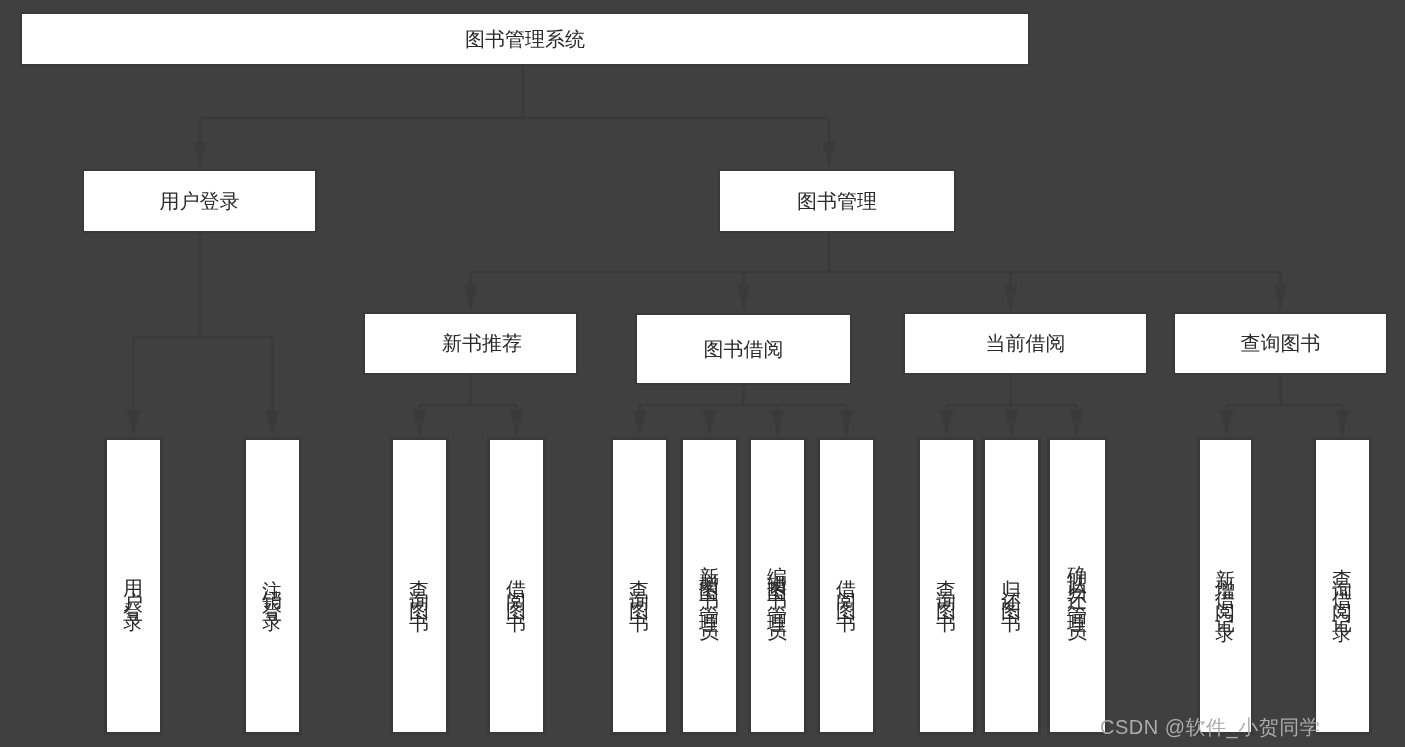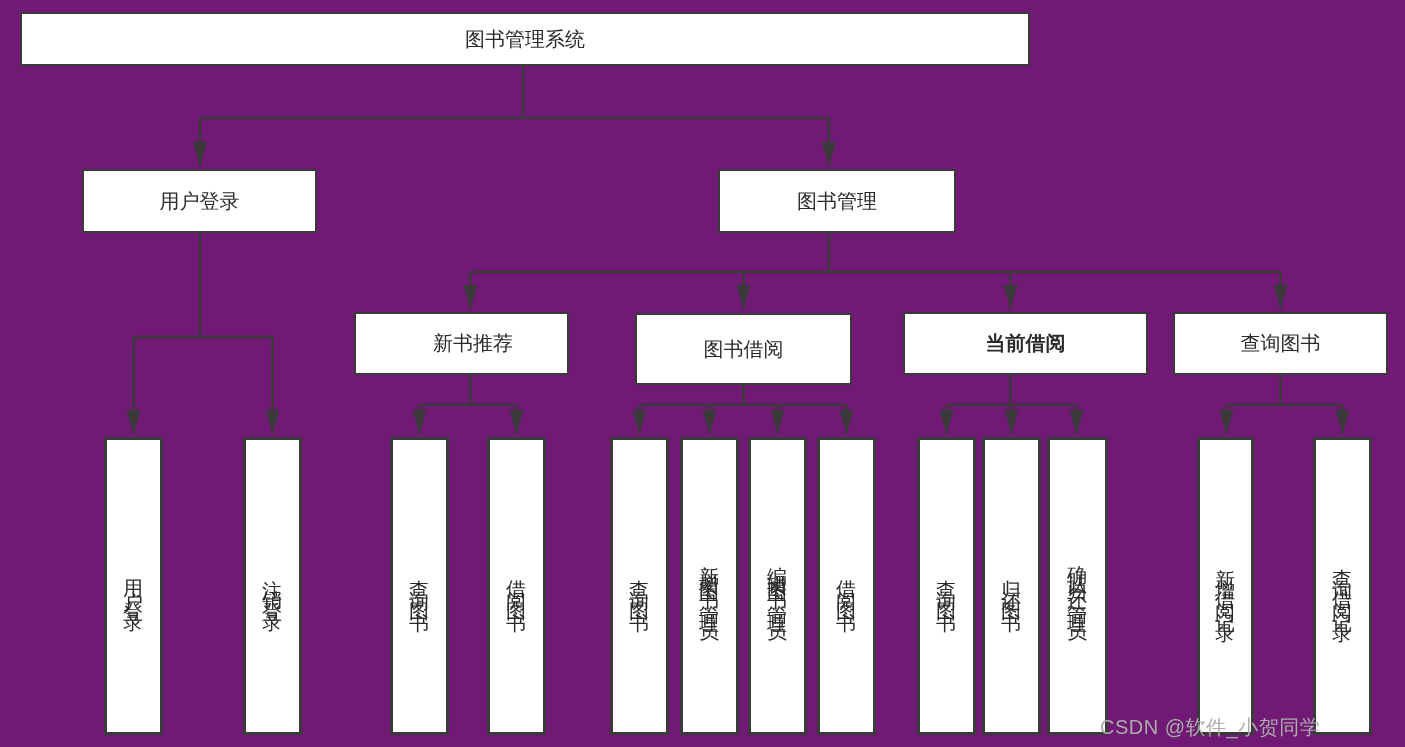--- a/index.html
+++ b/index.html
@@ -5,21 +5,21 @@
   html, body {
     margin: 0;
     padding: 0;
     background: #ffffff;
     font-family: "Liberation Sans", sans-serif;
   }
   .canvas {
     position: relative;
     width: 1405px;
     height: 747px;
-    background: #701a75;
+    background: #404040;
     overflow: hidden;
   }
   .wires {
     position: absolute;
     left: 0;
     top: 0;
     z-index: 1;
   }
   .node {
     position: absolute;
@@ -115,27 +115,27 @@
     <span>图书管理系统</span>
   </div>
 
   <div class="node" style="left:82px; top:169px; width:235px; height:64px;">
     <span>用户登录</span>
   </div>
   <div class="node" style="left:710px; top:169px; width:238px; height:64px;margin-left:8px;">
     <span>图书管理</span>
   </div>
 
-  <div class="node" style="left:354px; top:312px; width:215px; height:63px;padding-left:23px;">
+  <div class="node" style="left:363px; top:312px; width:215px; height:63px;padding-left:23px;">
     <span>新书推荐</span>
   </div>
   <div class="node" style="left:635px; top:313px; width:217px; height:72px;">
     <span>图书借阅</span>
   </div>
-  <div class="node" style="left:903px; top:312px; width:245px; height:63px;font-weight:bold;">
+  <div class="node" style="left:903px; top:312px; width:245px; height:63px;">
     <span>当前借阅</span>
   </div>
   <div class="node" style="left:1173px; top:312px; width:215px; height:63px;">
     <span>查询图书</span>
   </div>
 
   <div class="node leaf" style="left:104px; top:437px; width:59px; height:298px;">
     <span class="vtext">用户登录</span>
   </div>
   <div class="node leaf" style="left:243px; top:437px; width:59px; height:298px;">

